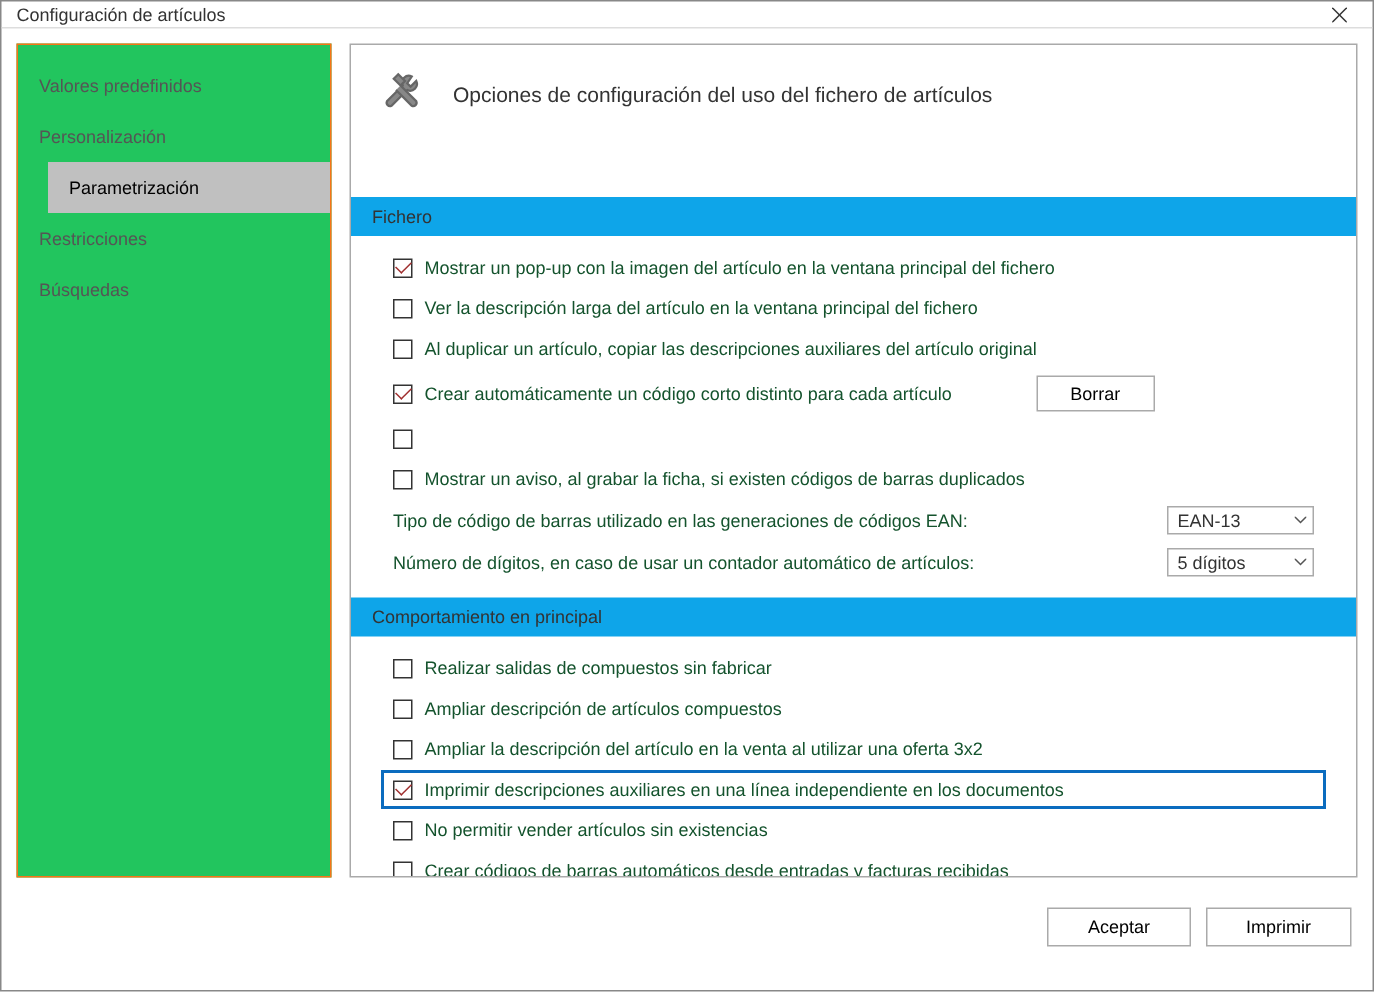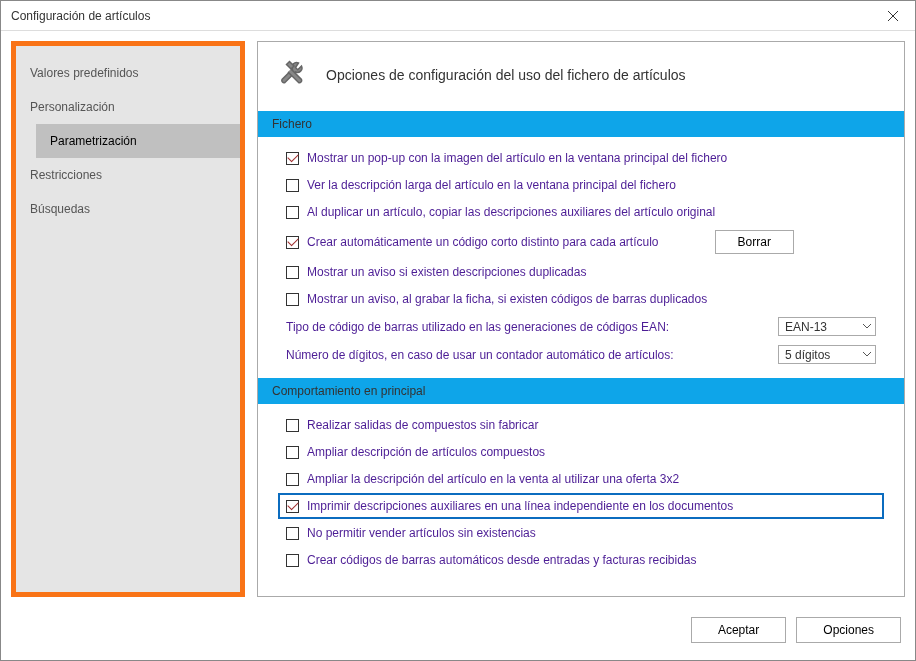--- a/index.html
+++ b/index.html
@@ -8,63 +8,64 @@
       font-size: 12px;
       color: #333;
       background: #fff;
       width: 916px;
       height: 661px;
       overflow: hidden;
       border: 1px solid #888;
       position: relative;
     }
     .titlebar {
-      height: 30px;
+      height: 18px;
       display: flex;
       align-items: center;
       justify-content: space-between;
       padding: 0 0 0 10px;
       border-bottom: 1px solid #ddd;
     }
     .titlebar-text { font-size: 12px; color: #333; }
     .close-btn {
       width: 45px; height: 29px;
       display: flex; align-items: center; justify-content: center;
       cursor: pointer;
     }
     .close-btn svg { width: 10px; height: 10px; }
     .content {
       display: flex;
       padding: 10px;
       gap: 12px;
       height: 576px;
     }
     .sidebar {
-      width: 234px;
-      border: 5px solid #f97316;
-      background: #e5e5e5;
+      width: 210px;
+      border: 1px solid #f97316;
+      background: #22c55e;
       padding-top: 10px;
     }
     .sidebar-item {
       padding: 10px 14px;
       cursor: pointer;
       color: #555;
     }
     .sidebar-item.selected {
       background: #c0c0c0;
       color: #000;
       margin-left: 20px;
     }
     .main {
       flex: 1;
       border: 1px solid #aaa;
       background: #fff;
       position: relative;
       display: flex;
       flex-direction: column;
+      gap: 32px;
     }
     .main-header {
       display: flex;
       align-items: center;
       gap: 14px;
       padding: 15px 18px 18px 18px;
     }
     .main-header-icon { width: 36px; height: 36px; color: #555; }
     .main-header-title { font-size: 14px; color: #333; }
     .scroll-area {
@@ -93,21 +94,21 @@
       align-items: center; justify-content: center;
       flex-shrink: 0;
     }
     .checkbox.checked::after {
       content: "";
       width: 9px; height: 5px;
       border-left: 1.5px solid #a03030;
       border-bottom: 1.5px solid #a03030;
       transform: rotate(-45deg) translate(1px, -1px);
     }
-    .row-label { color: #4c1d95; }
+    .row-label { color: #14532d; }
     .spacer-flex { flex: 1; }
     .btn {
       border: 1px solid #aaa;
       background: #fff;
       padding: 4px 22px;
       font-size: 12px;
       cursor: pointer;
       font-family: inherit;
     }
     .select-like {
@@ -197,21 +198,20 @@
           <span class="row-label">Al duplicar un artículo, copiar las descripciones auxiliares del artículo original</span>
         </div>
         <div class="row">
           <span class="checkbox checked"></span>
           <span class="row-label">Crear automáticamente un código corto distinto para cada artículo</span>
           <span style="width:40px;"></span>
           <button class="btn">Borrar</button>
         </div>
         <div class="row">
           <span class="checkbox"></span>
-          <span class="row-label">Mostrar un aviso si existen descripciones duplicadas</span>
         </div>
         <div class="row">
           <span class="checkbox"></span>
           <span class="row-label">Mostrar un aviso, al grabar la ficha, si existen códigos de barras duplicados</span>
         </div>
         <div class="row">
           <span class="row-label">Tipo de código de barras utilizado en las generaciones de códigos EAN:</span>
           <span class="spacer-flex"></span>
           <div class="select-like" style="width:98px">
             <span>EAN-13</span>
@@ -260,14 +260,14 @@
         </div>
 
       </div>
 
     </div>
   </div>
 </div>
 
 <div class="footer">
   <button class="btn">Aceptar</button>
-  <button class="btn">Opciones</button>
+  <button class="btn">Imprimir</button>
 </div>
 
 </body></html>

